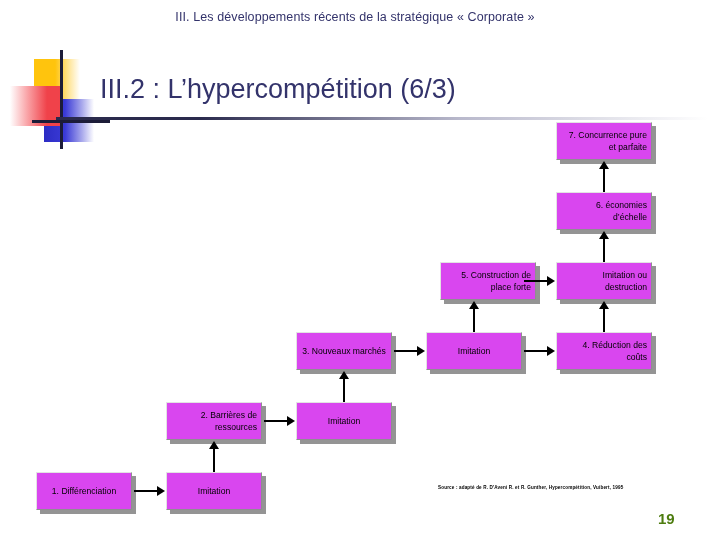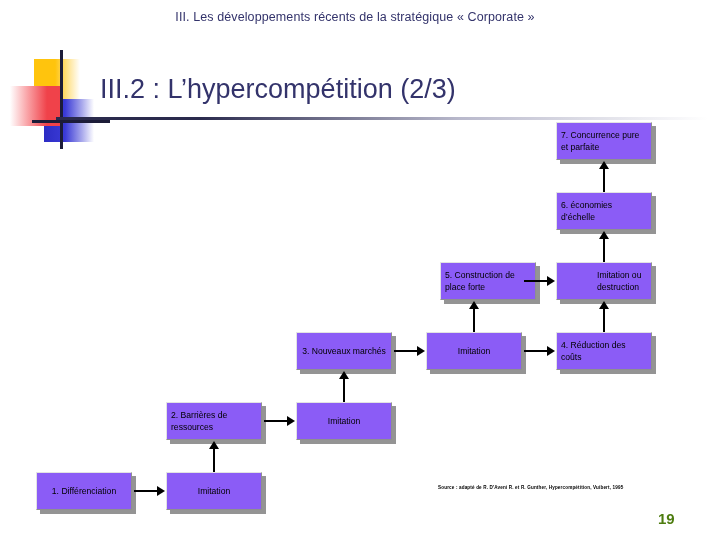--- a/index.html
+++ b/index.html
@@ -45,28 +45,28 @@
   .deco .ln-v{
     position:absolute;left:60px;top:2px;width:3px;height:99px;background:#1c1c38;
   }
   .deco .ln-h{
     position:absolute;left:32px;top:72px;width:78px;height:3px;background:#1c1c38;
   }
 
   
   .box{
     position:absolute;
-    background:#8b5cf6;
+    background:#d946ef;
     border-top:1px solid #e3e3e3;
     border-left:1px solid #e3e3e3;
     border-right:1px solid #8f8f8f;
     border-bottom:1px solid #8f8f8f;
     box-shadow:4px 4px 0 rgba(90,90,90,.65);
     display:flex;align-items:center;justify-content:center;
-    text-align:left;
+    text-align:right;
     font-size:8.6px;line-height:1.45;color:#000;
     padding:0 4px;box-sizing:border-box;
   }
 
   .arrow{position:absolute;background:#000;}
   .ah{position:absolute;width:0;height:0;}
   
   .ah-r{border-top:5px solid transparent;border-bottom:5px solid transparent;border-left:8px solid #000;}
   
   .ah-u{border-left:5px solid transparent;border-right:5px solid transparent;border-bottom:8px solid #000;}
@@ -89,21 +89,21 @@
   <div class="kicker">III. Les développements récents de la stratégique « Corporate »</div>
 
   <div class="deco">
     <div class="sq-yellow"></div>
     <div class="sq-blue"></div>
     <div class="sq-red"></div>
     <div class="ln-v"></div>
     <div class="ln-h"></div>
   </div>
 
-  <div class="title">III.2 : L’hypercompétition (2/3)</div>
+  <div class="title">III.2 : L’hypercompétition (6/3)</div>
   <div class="title-rule"></div>
 
   <div class="box" style="left:556px;top:122px;width:96px;height:38px;">7. Concurrence pure et parfaite</div>
 
   <div class="arrow" style="left:603px;top:168px;width:2px;height:26px;"></div>
   <div class="ah ah-u" style="left:599px;top:161px;"></div>
 
   <div class="box" style="left:556px;top:192px;width:96px;height:38px;">6. économies d’échelle</div>
 
   <div class="arrow" style="left:603px;top:238px;width:2px;height:26px;"></div>

